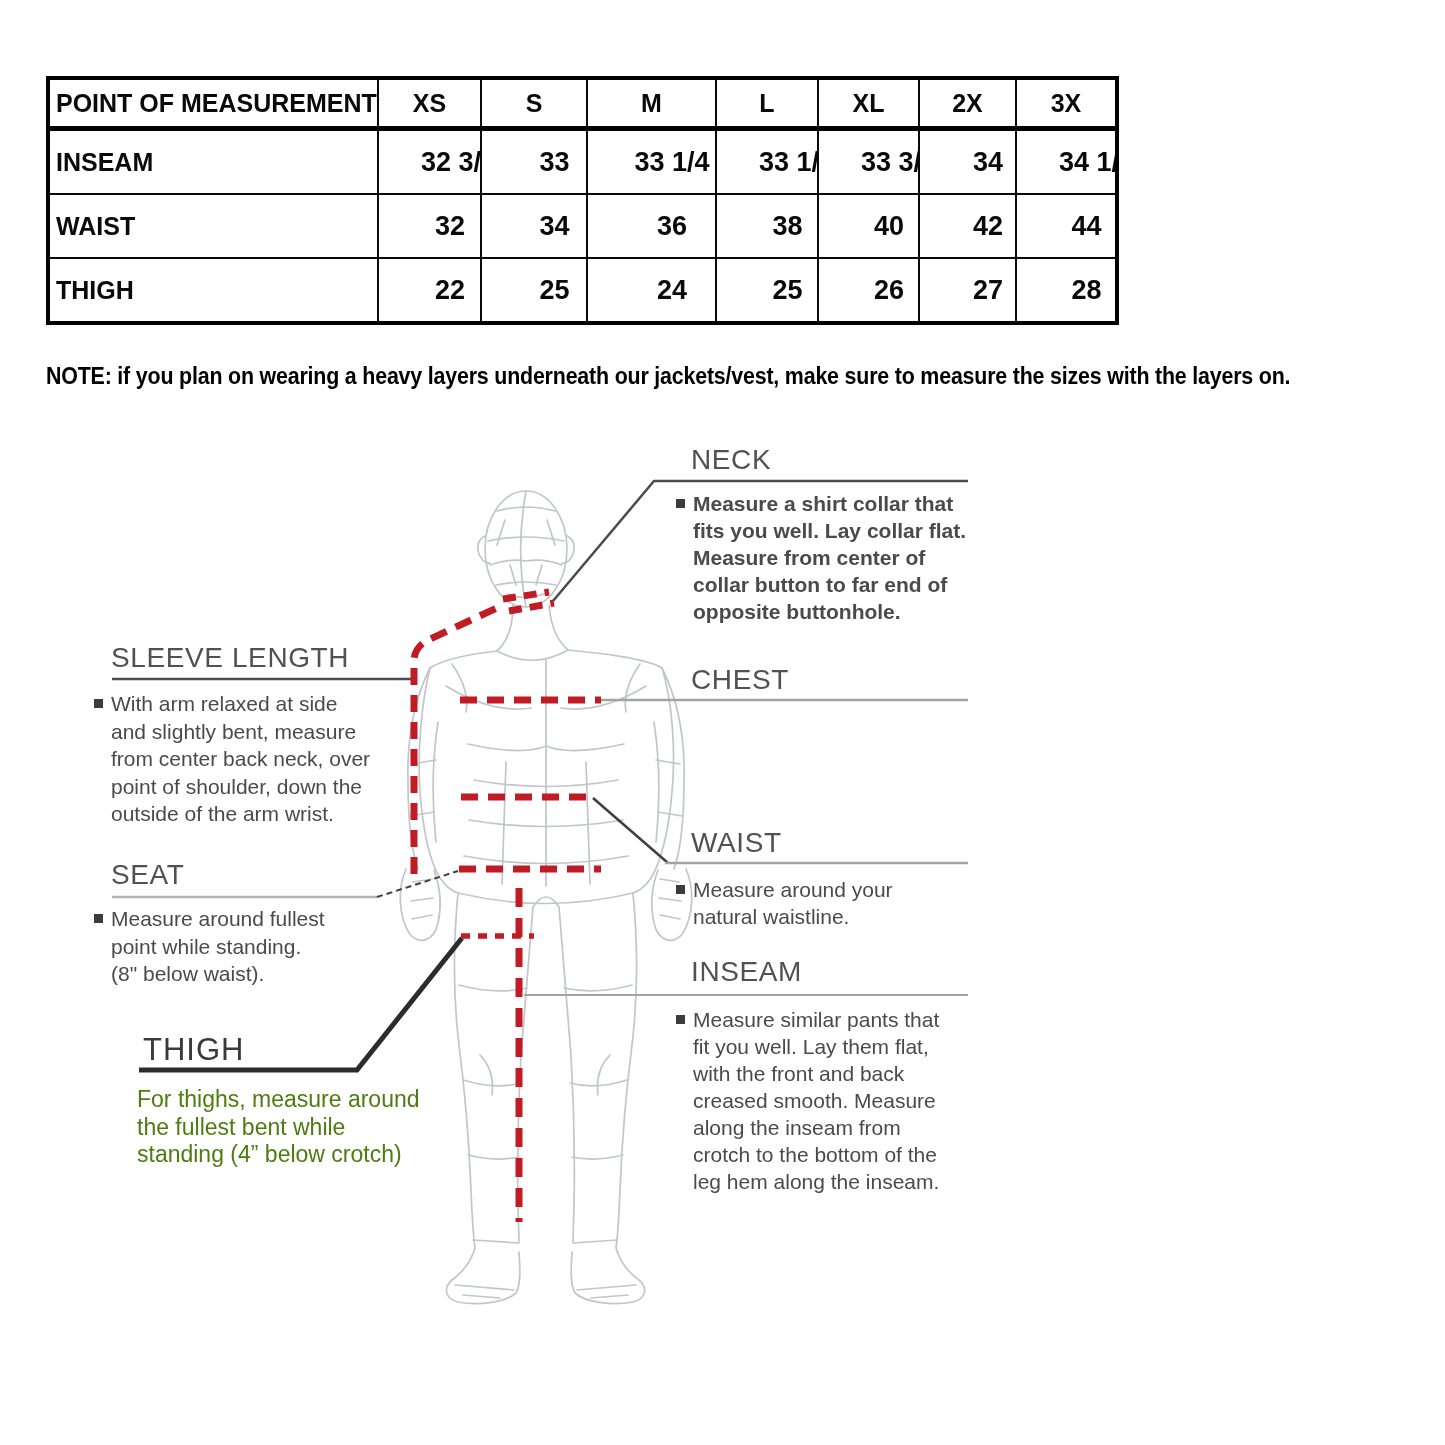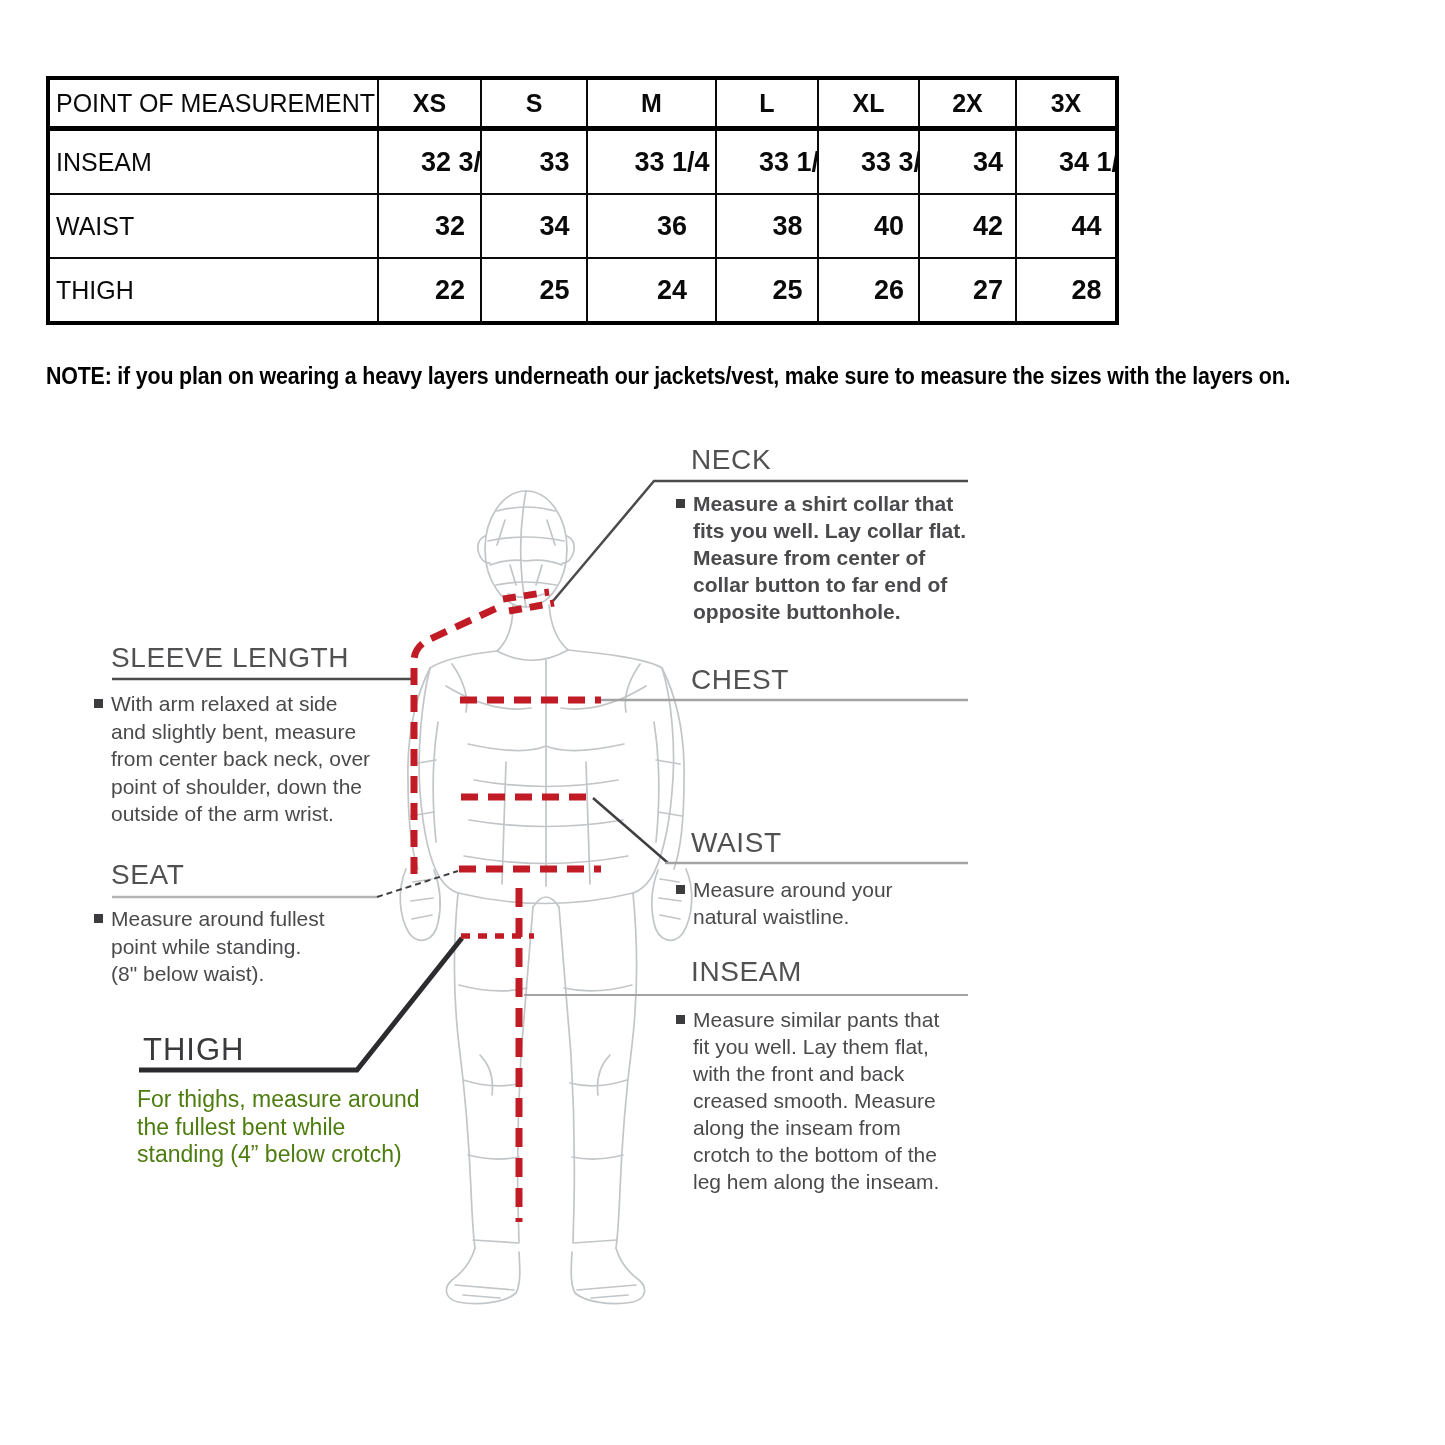--- a/index.html
+++ b/index.html
@@ -5,21 +5,21 @@
   html,body{margin:0;padding:0;background:#fff;}
   .canvas{position:relative;width:1445px;height:1445px;background:#ffffff;overflow:hidden;
           font-family:"Liberation Sans", sans-serif;}
 
   
   .size-table{position:absolute;left:46px;top:76px;width:1069px;border-collapse:collapse;
               table-layout:fixed;border:4px solid #000;}
   .size-table th,.size-table td{border:2.5px solid #0a0a0a;color:#0a0a0a;overflow:hidden;white-space:nowrap;}
   .size-table thead th{height:44px;font-size:25px;font-weight:bold;border-bottom:5px solid #000;}
   .size-table tbody th,.size-table tbody td{height:60px;padding-left:42px;}
-  .size-table th.rowlab{ text-align:left;padding-left:6px;font-size:25px;font-weight:normal;}
+  .size-table th.rowlab{ text-align:left;padding-left:6px;font-size:25px;font-weight:bold;}
   .size-table td{text-align:center;font-size:27px;font-weight:bold;}
   .size-table thead th.szcol{text-align:center;margin-left:32px;}
 
   
   .note{position:absolute;left:46px;top:363px;font-size:23px;font-weight:bold;color:#000;
         white-space:nowrap;transform:scaleX(.93);transform-origin:left top;letter-spacing:-.2px;}
 
   
   .diagram-svg{position:absolute;left:0;top:0;width:1445px;height:1445px;}
 

